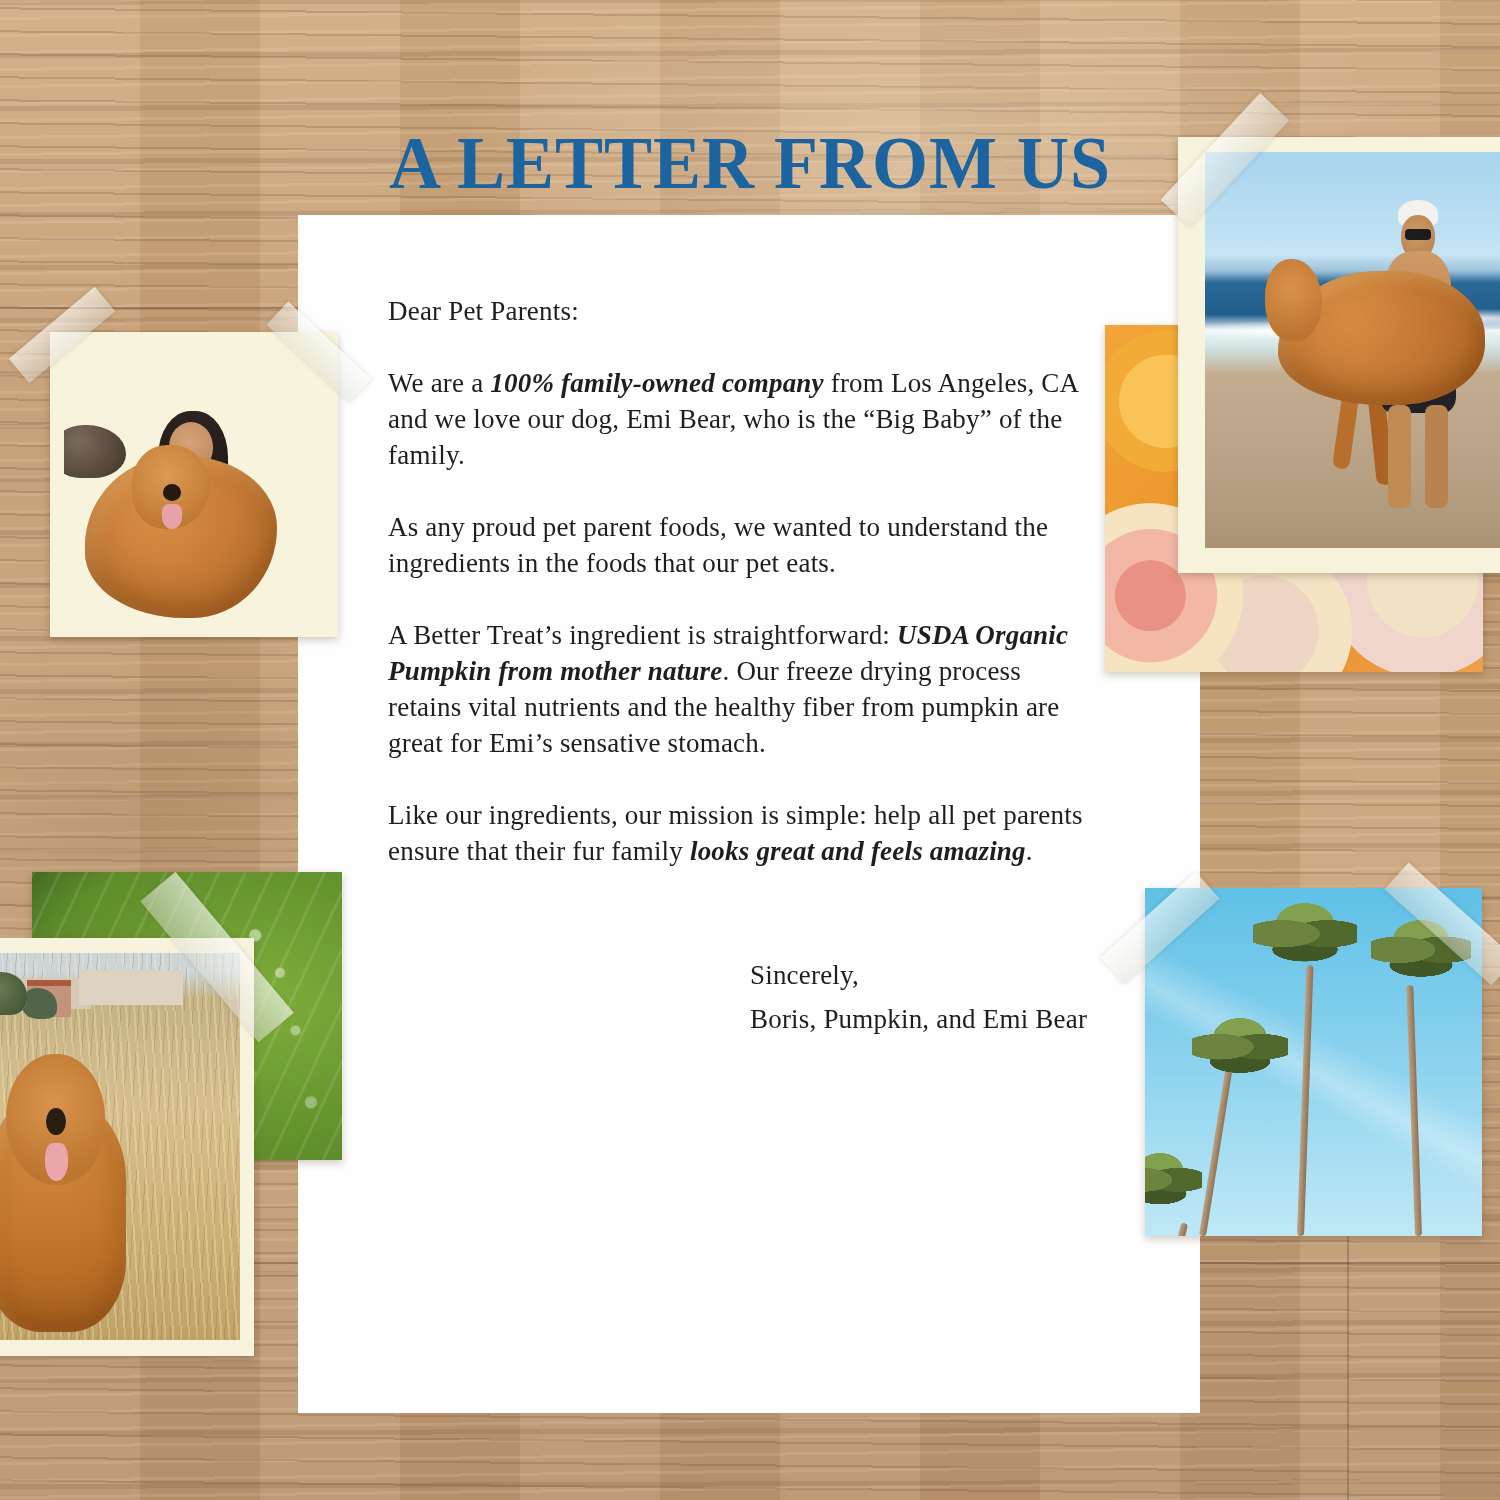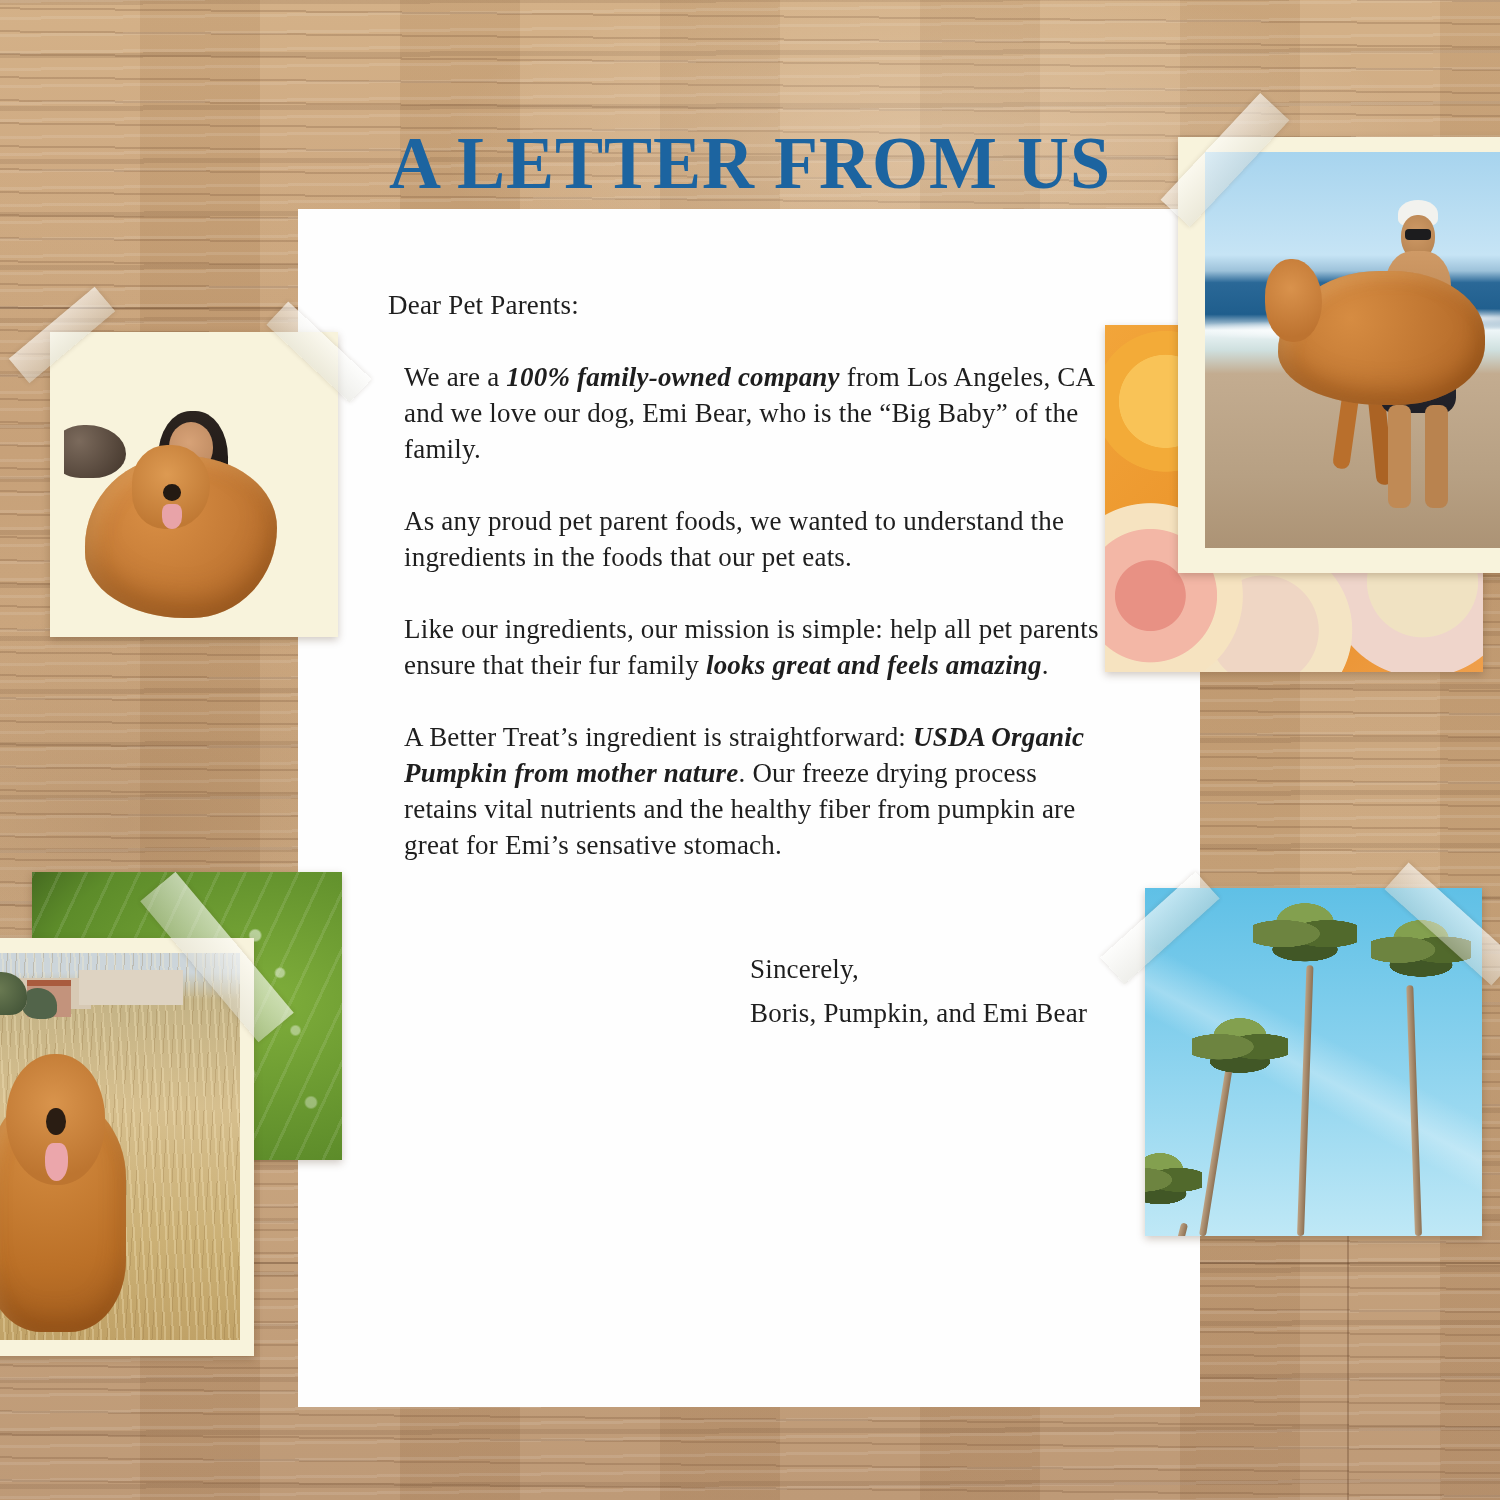--- a/index.html
+++ b/index.html
@@ -23,29 +23,29 @@
   .seam-h{position:absolute;left:0;width:100%;height:2px;background:rgba(92,60,36,0.38);z-index:1;}
   .seam-v{position:absolute;width:2px;background:rgba(92,60,36,0.30);z-index:1;}
   
   .page-title{
     position:absolute;top:74px;left:0;width:100%;text-align:center;z-index:2;
     font-size:72px;font-weight:800;letter-spacing:1px;color:#1c64a0;
     transform:scaleY(1.04);
   }
   
   .paper{
-    position:absolute;left:298px;top:209px;width:902px;height:1198px;z-index:3;
+    position:absolute;left:298px;top:215px;width:902px;height:1198px;z-index:3;
     background:#fefefe;box-sizing:border-box;
     padding:78px 100px 0 90px;
   }
   .salutation,.para,.closing-line{
     font-size:27px;line-height:36px;color:#1e1e1e;letter-spacing:0.2px;
   }
   .salutation{margin:0 0 36px 0;}
-  .para{margin:0 0 36px 16px;}
+  .para{margin:0 0 36px 0;}
   .para .em{font-weight:bold;font-style:italic;}
   .closing-block{margin:88px 0 0 362px;}
   .closing-line{margin:0 0 8px 0;}
   
   .polaroid{position:absolute;background:#f8f3dc;box-shadow:0 3px 8px rgba(70,45,20,0.25);}
   .photo{position:absolute;overflow:hidden;}
   .borderless{position:absolute;overflow:hidden;box-shadow:0 3px 8px rgba(70,45,20,0.25);}
   
   .tape{
     position:absolute;z-index:6;
@@ -173,22 +173,22 @@
   <div class="seam-h" style="top:1262px;"></div>
   <div class="seam-v" style="left:1347px;top:1236px;height:264px;"></div>
 
   <h1 class="page-title">A LETTER FROM US</h1>
 
   <div class="paper">
     <p class="salutation">Dear Pet Parents:</p>
     <div>
         <p class="para"><span>We are a </span><span class="em">100% family-owned company</span><span> from Los Angeles, CA and we love our dog, Emi Bear, who is the “Big Baby” of the family.</span></p>
         <p class="para"><span>As any proud pet parent foods, we wanted to understand the ingredients in the foods that our pet eats.</span></p>
+        <p class="para"><span>A Better Treat’s ingredient is straightforward: </span><span class="em">USDA Organic Pumpkin from mother nature</span><span>. Our freeze drying process retains vital nutrients and the healthy fiber from pumpkin are great for Emi’s sensative stomach.</span></p>
         <p class="para"><span>Like our ingredients, our mission is simple: help all pet parents ensure that their fur family </span><span class="em">looks great and feels amazing</span><span>.</span></p>
-        <p class="para"><span>A Better Treat’s ingredient is straightforward: </span><span class="em">USDA Organic Pumpkin from mother nature</span><span>. Our freeze drying process retains vital nutrients and the healthy fiber from pumpkin are great for Emi’s sensative stomach.</span></p>
       </div>
     <div class="closing-block">
       <p class="closing-line">Sincerely,</p>
       <p class="closing-line">Boris, Pumpkin, and Emi Bear</p>
     </div>
   </div>
 
   <div class="borderless" style="left:1105px;top:325px;width:378px;height:347px;z-index:4;" aria-label="Sliced oranges, lemons, and grapefruit">
     <div class="sc-citrus"></div>
   </div>

